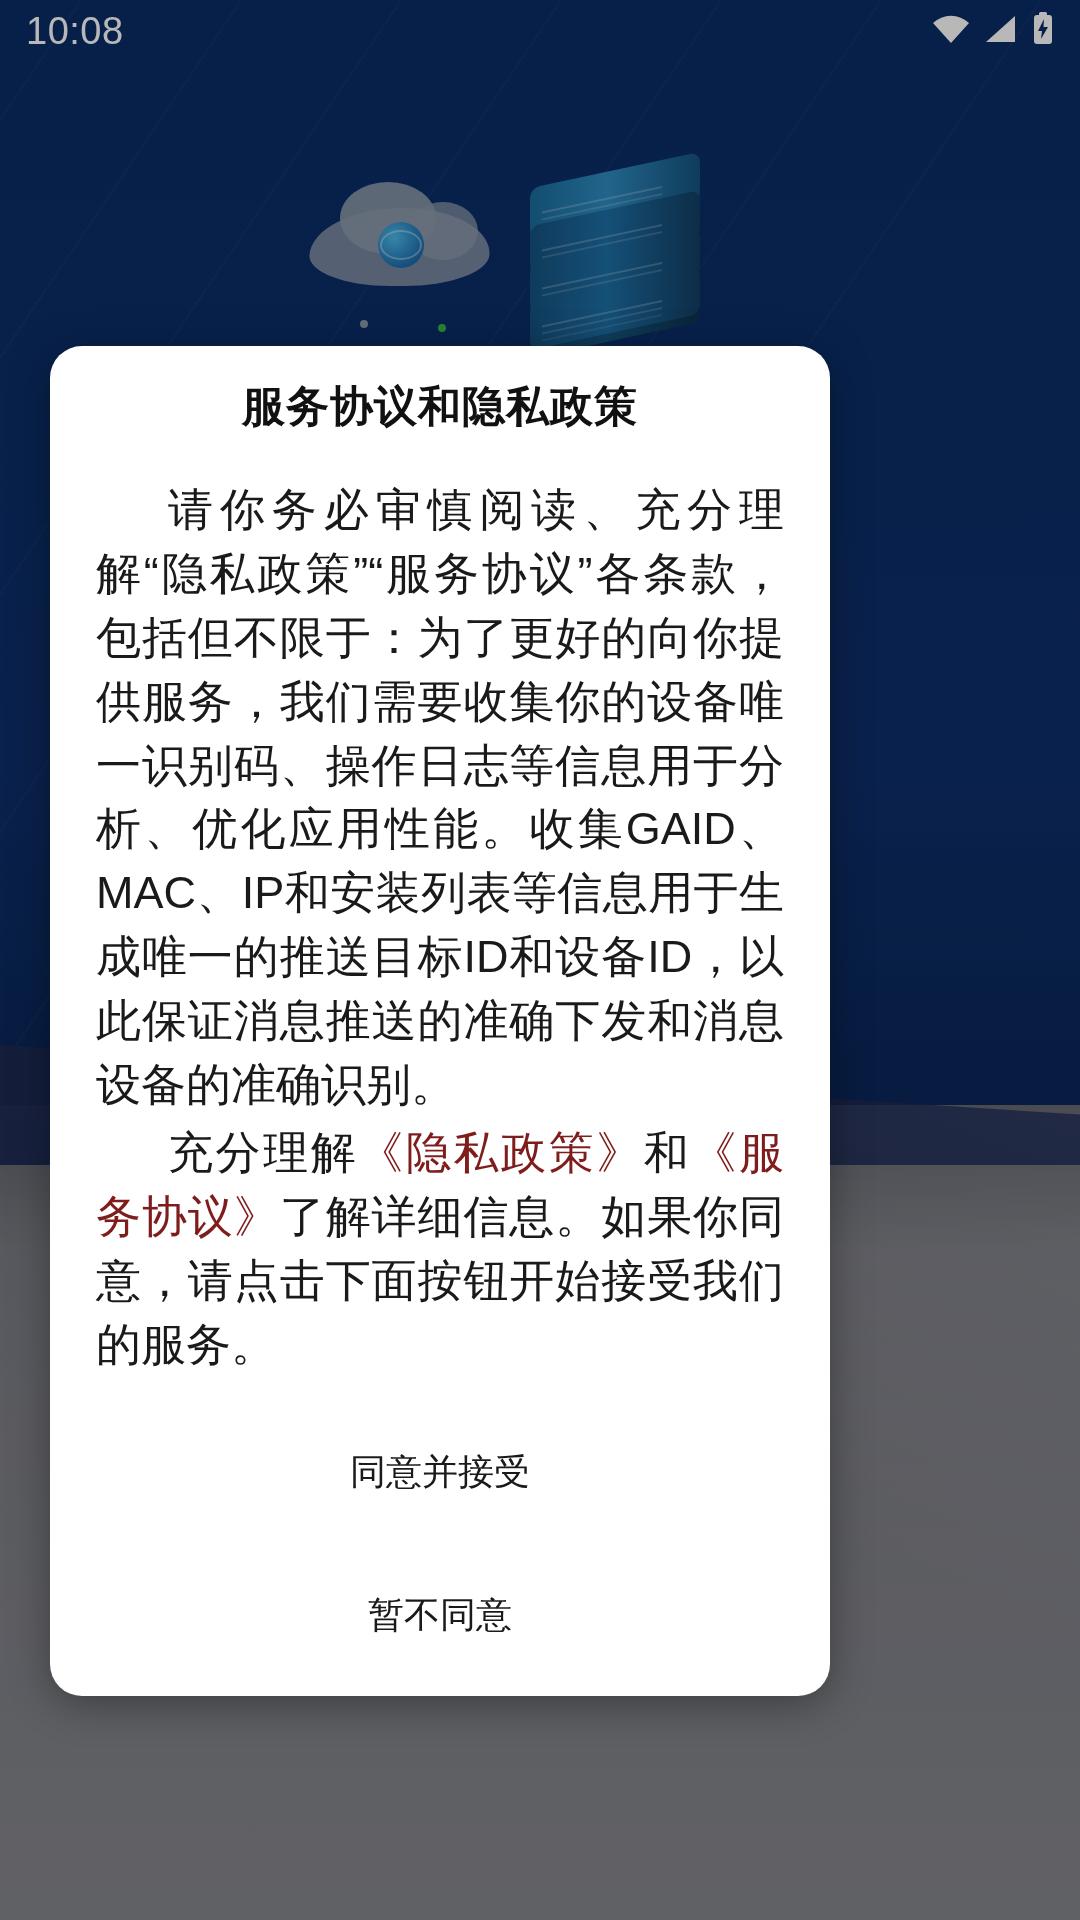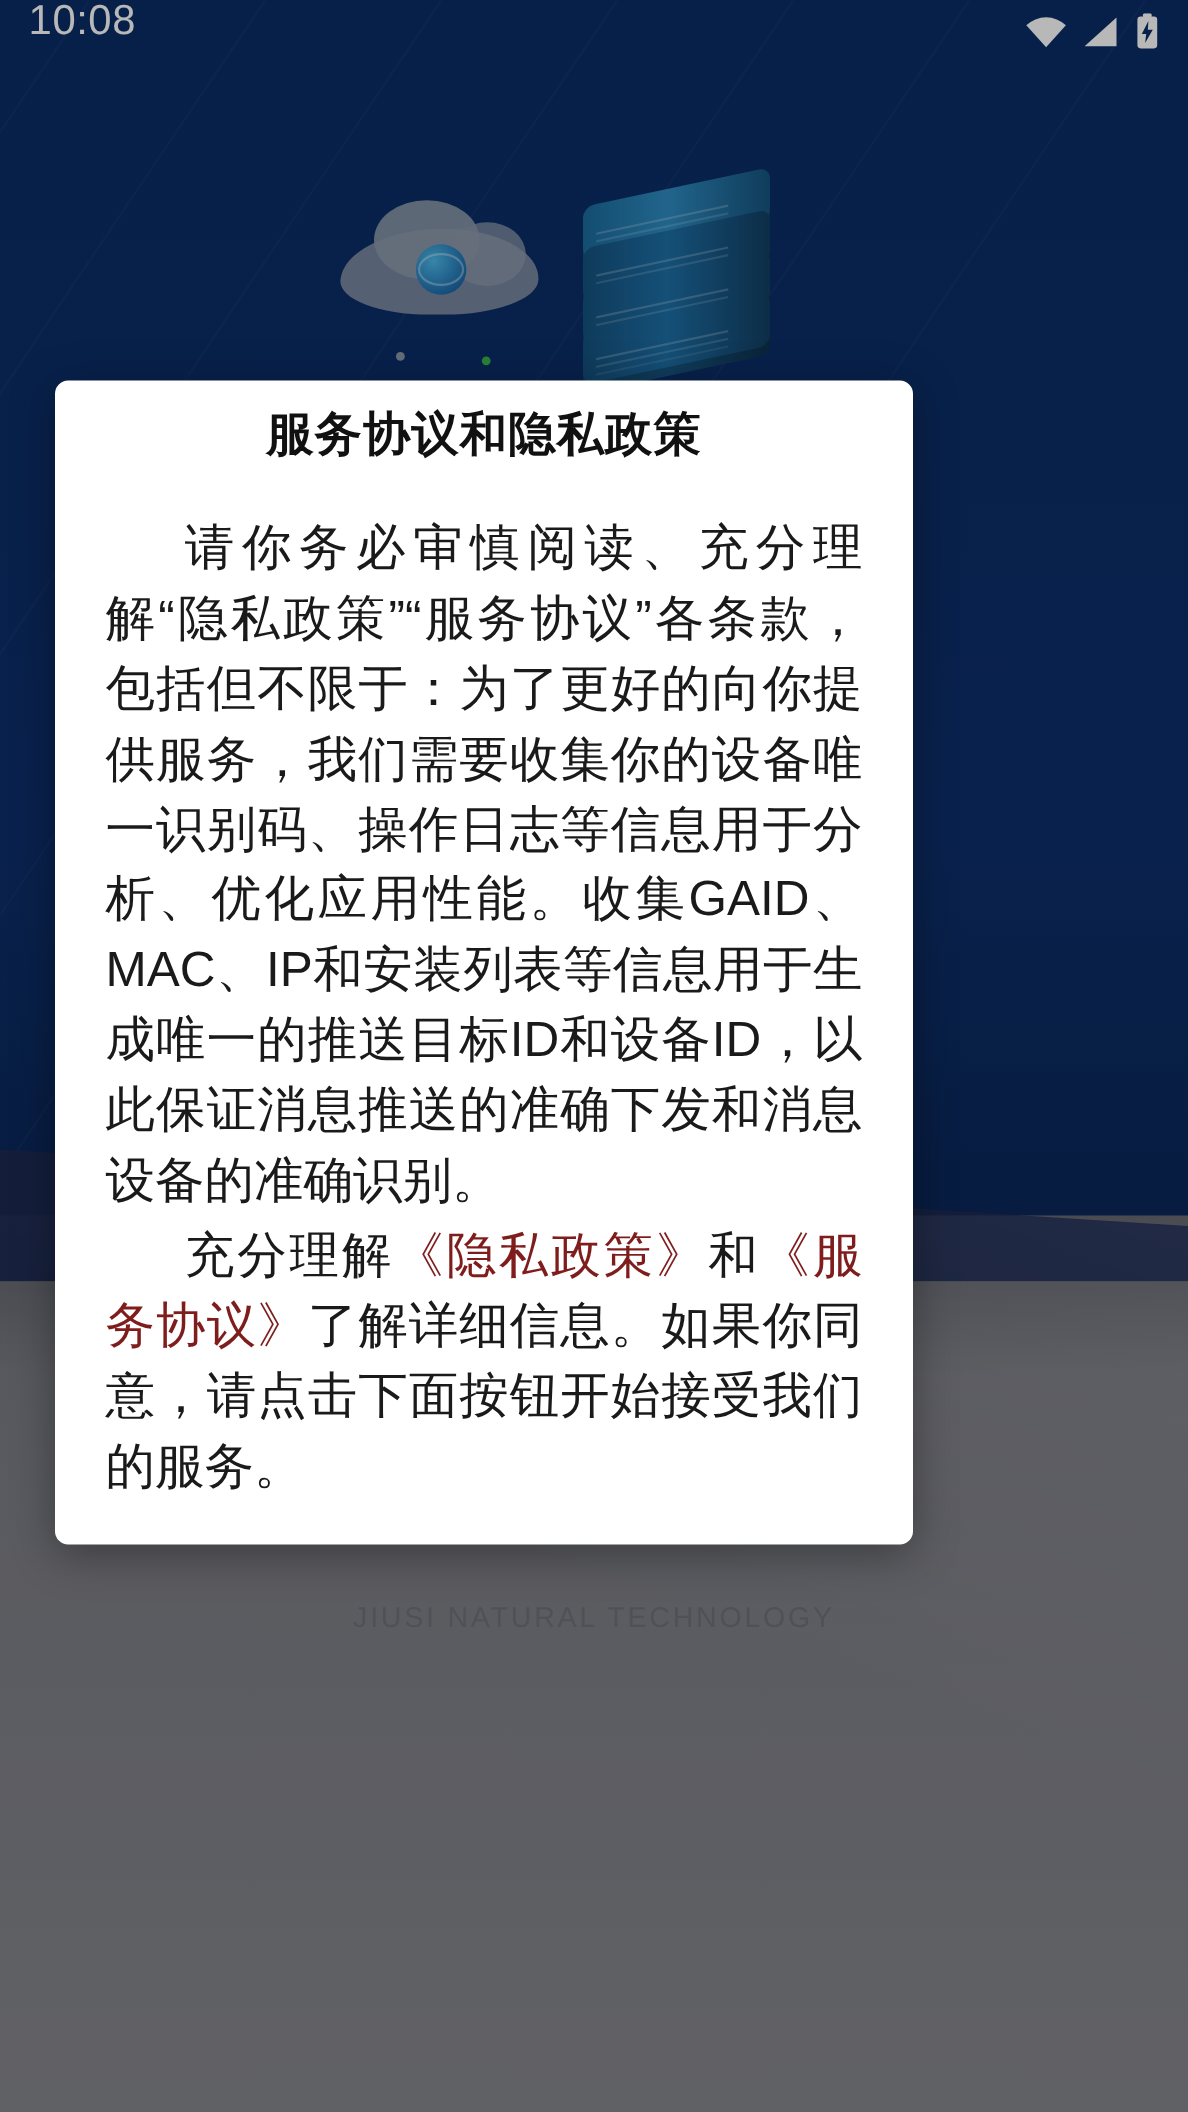--- a/index.html
+++ b/index.html
@@ -149,20 +149,21 @@
   }
   .dots span.g { background: #39b54a; }
 
   
   .statusbar {
     position: absolute;
     left: 0; top: 0;
     width: 100%;
     height: 62px;
     display: flex;
+    align-items: center;
     justify-content: space-between;
     padding: 0 26px;
     color: #ffffff;
     z-index: 5;
   }
   .clock {
     font-size: 38px;
     letter-spacing: .5px;
     line-height: 1;
   }
@@ -191,23 +192,23 @@
     inset: 0;
     background: rgba(0,0,0,0.28);
     z-index: 8;
   }
   .dialog {
     position: absolute;
     left: 50px;
     top: 346px;
     width: 780px;
     background: #ffffff;
-    border-radius: 12px;
+    border-radius: 32px;
     z-index: 10;
-    padding: 20px 46px 40px;
+    padding: 32px 46px 40px;
     box-shadow: 0 8px 40px rgba(0,0,0,.35);
   }
   .dlg-title {
     text-align: center;
     font-size: 43px;
     font-weight: bold;
     color: #111;
     letter-spacing: 1px;
     margin-bottom: 42px;
   }
@@ -315,13 +316,17 @@
 
 <div class="dialog">
   <div class="dlg-title">服务协议和隐私政策</div>
 
   <p class="dlg-p">请你务必审慎阅读、充分理解“隐私政策”“服务协议”各条款，包括但不限于：为了更好的向你提供服务，我们需要收集你的设备唯一识别码、操作日志等信息用于分析、优化应用性能。收集GAID、MAC、IP和安装列表等信息用于生成唯一的推送目标ID和设备ID，以此保证消息推送的准确下发和消息设备的准确识别。</p>
 
   <p class="dlg-p">
     <span>充分理解</span><a class="link" href="#">《隐私政策》</a><span>和</span><a class="link" href="#">《服务协议》</a><span>了解详细信息。如果你同意，请点击下面按钮开始接受我们的服务。</span>
   </p>
 
+  <div class="dlg-actions">
+    <button class="btn primary">同意并接受</button>
+    <button class="btn secondary">暂不同意</button>
+  </div>
 </div>
 
 </body></html>

